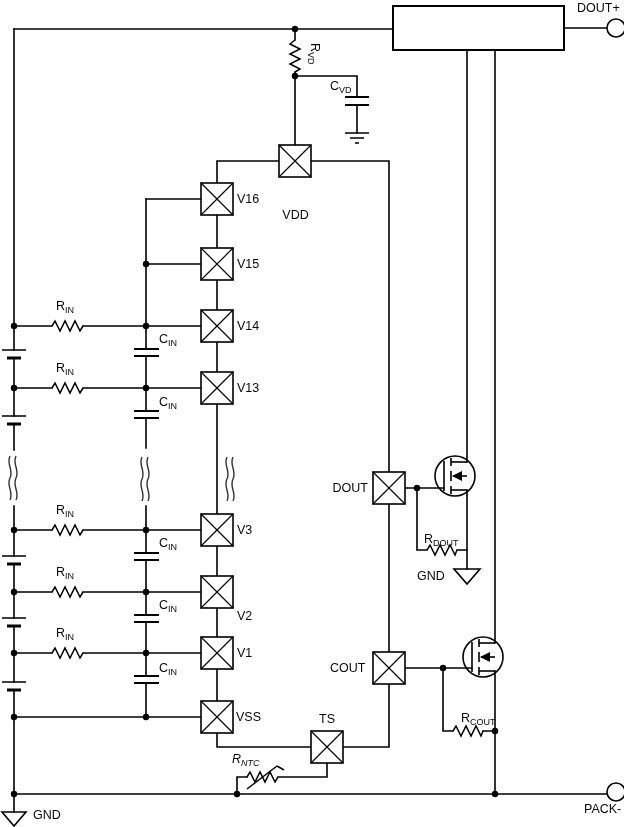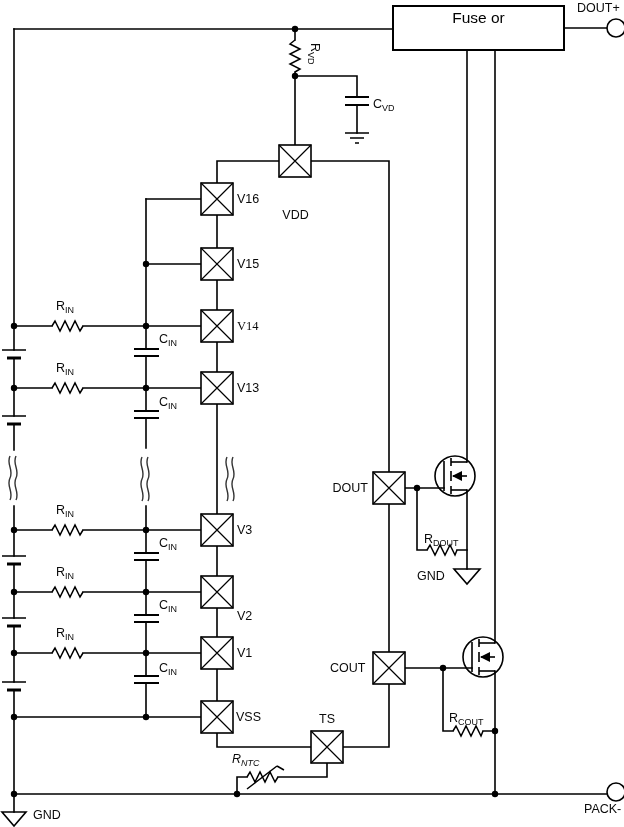--- a/index.html
+++ b/index.html
@@ -215,33 +215,32 @@
       <circle cx="146" cy="717" r="3.2"></circle>
       <circle cx="417" cy="488" r="3.2"></circle>
         <circle cx="443" cy="668" r="3.2"></circle>
       <circle cx="495" cy="731" r="3.2"></circle>
       <circle cx="237" cy="794" r="3.2"></circle>
         <circle cx="495" cy="794" r="3.2"></circle>
     </g>
   </svg>
 
   <div class="fusebox">
-    <div>Fuse or</div>
   </div>
 
   <div class="lbl" style="left:577px; top:1px;">DOUT+</div>
   <div class="lbl" style="left:584px; top:802px;">PACK-</div>
 
   <div class="lbl rot"><span>R</span><sub>VD</sub></div>
-  <div class="lbl" style="left:330px; top:97px;margin-left:43px;"><span>C</span><sub>VD</sub></div>
+  <div class="lbl" style="left:330px; top:79px;"><span>C</span><sub>VD</sub></div>
 
   <div class="lbl ctr" style="left:280px; top:180px; width:31px;margin-top:28px;">VDD</div>
   <div class="lbl" style="left:237px; top:192px;text-align:right;">V16</div>
   <div class="lbl" style="left:237px; top:257px;">V15</div>
-  <div class="lbl" style="left:237px; top:319px;font-family:Liberation Serif, serif;">V14</div>
+  <div class="lbl" style="left:237px; top:319px;">V14</div>
   <div class="lbl" style="left:237px; top:381px;">V13</div>
   <div class="lbl" style="left:237px; top:523px;">V3</div>
   <div class="lbl" style="left:237px; top:585px;margin-top:24px;">V2</div>
   <div class="lbl" style="left:237px; top:646px;">V1</div>
   <div class="lbl" style="left:236px; top:710px;">VSS</div>
 
   <div class="lbl rt" style="left:330px; top:481px; width:38px;">DOUT</div>
   <div class="lbl rt" style="left:330px; top:661px;">COUT</div>
   <div class="lbl ctr" style="left:317px; top:712px; width:20px;">TS</div>
 
@@ -252,17 +251,17 @@
   <div class="lbl" style="left:56px; top:626px;"><span>R</span><sub>IN</sub></div>
 
   <div class="lbl" style="left:159px; top:332px;"><span>C</span><sub>IN</sub></div>
   <div class="lbl" style="left:159px; top:395px;"><span>C</span><sub>IN</sub></div>
   <div class="lbl" style="left:159px; top:536px;"><span>C</span><sub>IN</sub></div>
   <div class="lbl" style="left:159px; top:598px;"><span>C</span><sub>IN</sub></div>
   <div class="lbl" style="left:159px; top:661px;"><span>C</span><sub>IN</sub></div>
 
   <div class="lbl" style="left:424px; top:532px;"><span>R</span><sub>DOUT</sub></div>
   <div class="lbl" style="left:417px; top:569px;">GND</div>
-  <div class="lbl" style="left:449px; top:711px;"><span>R</span><sub>COUT</sub></div>
+  <div class="lbl" style="left:461px; top:711px;"><span>R</span><sub>COUT</sub></div>
   <div class="lbl" style="left:232px; top:752px;font-style:italic;"><span>R</span><sub>NTC</sub></div>
   <div class="lbl" style="left:33px; top:808px;">GND</div>
 
 </div>
 
 </body></html>

